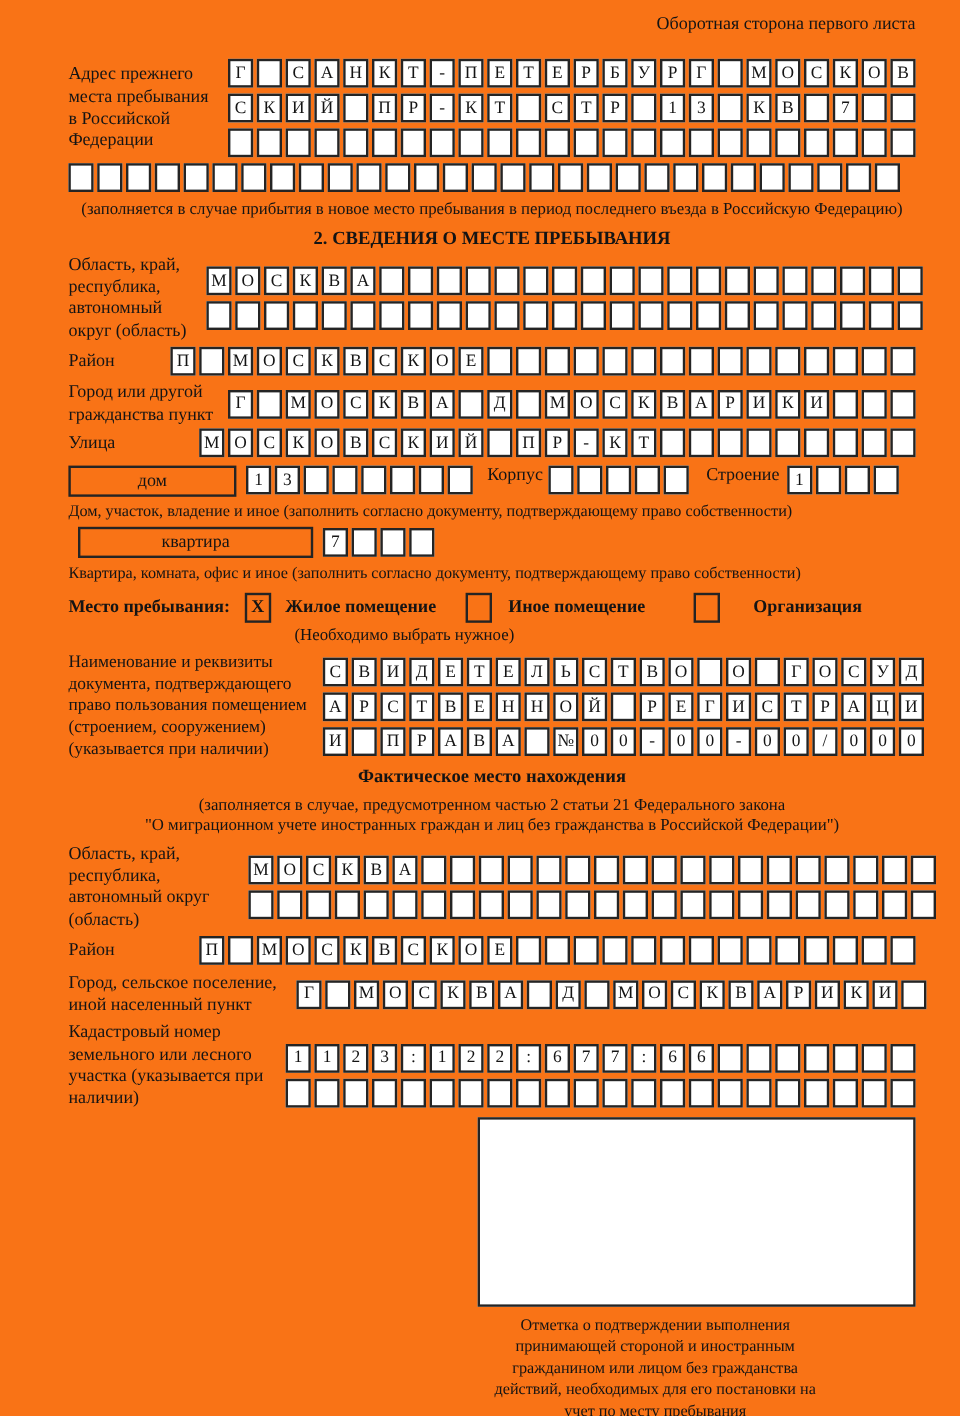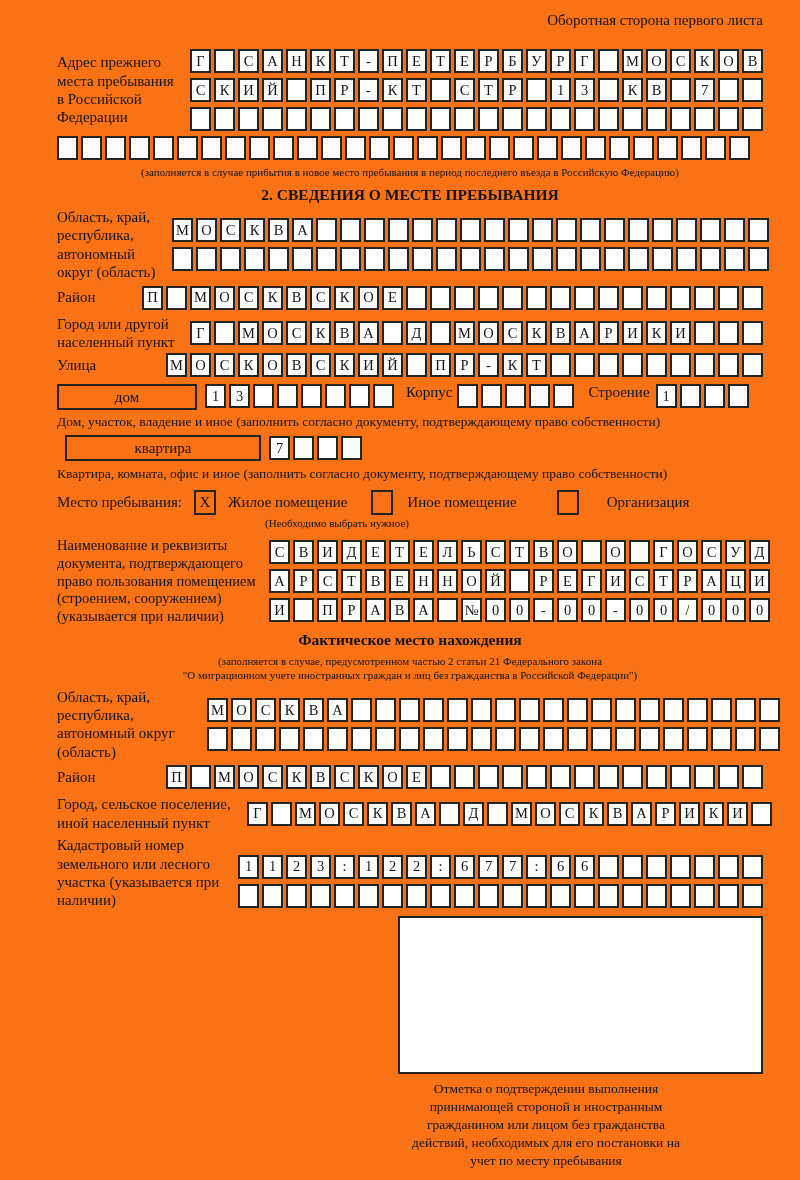--- a/index.html
+++ b/index.html
@@ -14,32 +14,32 @@
   .cellrow { display:flex; gap:3px; }
   .cell { flex:0 0 21px; width:21px; height:24px; border:2px solid #242424;
           display:flex; align-items:center; justify-content:center;
           font-size:14.5px; line-height:1; background:#fff; }
 
   .grp { display:flex; align-items:center; }
   .glabel { flex:0 0 auto; font-size:15px; line-height:1.23; }
   .gcells { margin-left:auto; display:flex; flex-direction:column;
             align-items:flex-end; gap:5px; }
 
-  .note-c { font-size:11px; text-align:center; line-height:1.25; }
+  .note-c { font-size:14px; text-align:center; line-height:1.25; }
   .note-l { font-size:13.5px; text-align:left; line-height:1.25; }
   .sect-title { font-weight:bold; text-align:center; font-size:15.5px; }
 
   .widebox { border:2px solid #242424; height:26px; display:flex;
              align-items:center; justify-content:center; font-size:15px; }
   .inline-lbl { font-size:15px; white-space:nowrap; }
 
   .houserow { display:flex; align-items:flex-start; margin-top:7px; }
   .aptrow   { display:flex; align-items:center; margin-top:4px; }
 
-  .stayrow { display:flex; align-items:center; margin-top:7px; font-size:15px; }
+  .stayrow { display:flex; align-items:center; margin-top:7px; font-size:15px;font-weight:bold; }
   .staybox { flex:0 0 22px; width:22px; height:25px; border:2px solid #242424;
              display:flex; align-items:center; justify-content:center; font-size:15px; }
 
   .stampwrap { margin-left:341px; width:296px; text-align:center; margin-top:6px; }
   .stampbox  { width:365px; height:158px; border:2px solid #242424; background:#fff; }
   .stampnote { font-size:13.5px; line-height:1.33; margin-top:6px; }
 </style>
 </head>
 <body>
 
@@ -253,21 +253,21 @@
           <span class="cell"></span>
           <span class="cell"></span>
           <span class="cell"></span>
           <span class="cell"></span>
           <span class="cell"></span>
         </div>
     </div>
   </div>
 
   <div class="grp" style="margin-top:5px">
-    <div class="glabel" style="width:132px">Город или другой населенный пункт</div>
+    <div class="glabel" style="width:132px">Город или другой гражданства пункт</div>
     <div class="gcells">
       <div class="cellrow">
           <span class="cell">Г</span>
           <span class="cell"></span>
           <span class="cell">М</span>
           <span class="cell">О</span>
           <span class="cell">С</span>
           <span class="cell">К</span>
           <span class="cell">В</span>
           <span class="cell">А</span>

